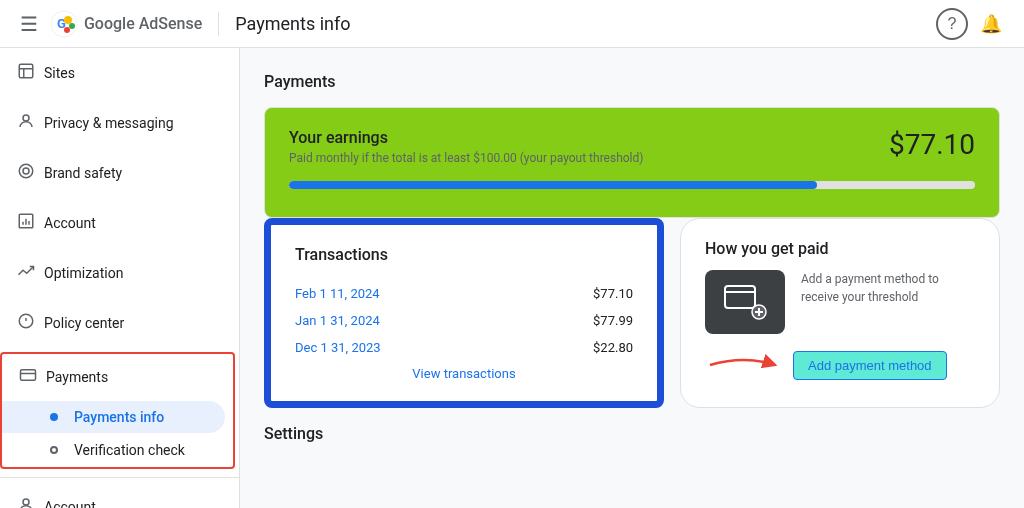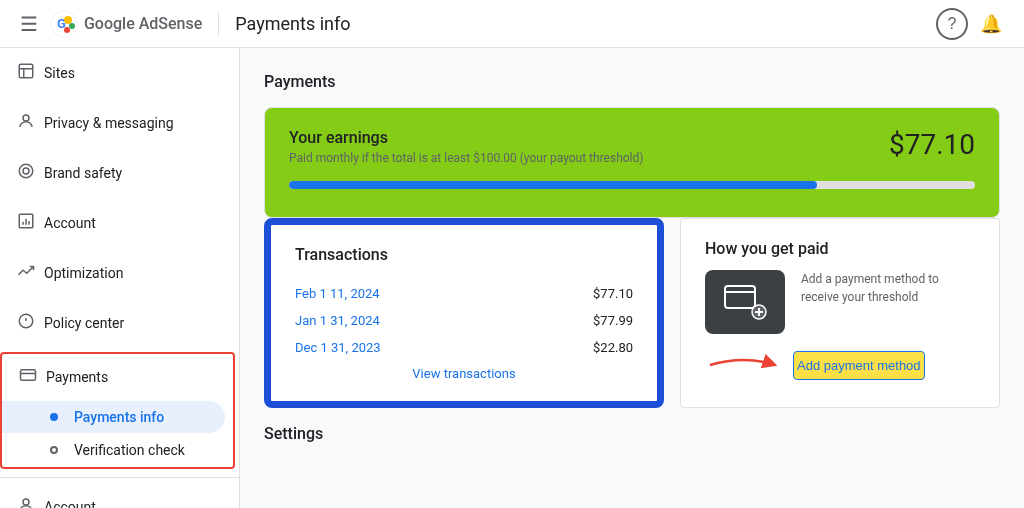--- a/index.html
+++ b/index.html
@@ -34,34 +34,34 @@
     .earnings-subtitle { font-size: 12px; color: #5f6368; text-align: right; }
     .earnings-amount { font-size: 28px; font-weight: 400; color: #202124; }
     .progress-bar-container { margin-top: 16px; margin-bottom: 8px; }
     .progress-bar-bg { height: 8px; background: #e0e0e0; border-radius: 4px; overflow: hidden; }
     .progress-bar-fill { height: 100%; background: #1a73e8; border-radius: 4px; }
     .progress-labels { display: flex; justify-content: space-between; margin-top: 4px; font-size: 11px; color: #5f6368; }
 
     
     .bottom-row { display: flex; gap: 16px; }
     .transactions-card { flex: 1; background: #fff; border-radius: 8px; border: 7px solid #1d4ed8; padding: 20px 24px; }
-    .how-paid-card { width: 320px; background: #fff; border-radius: 4px; border: 1px solid #e0e0e0; padding: 20px 24px; }
+    .how-paid-card { width: 320px; background: #fff; border-radius: 20px; border: 1px solid #e0e0e0; padding: 20px 24px; }
 
     .transaction-row { display: flex; justify-content: space-between; align-items: center; padding: 6px 0; gap: 43px; }
     .transaction-date { color: #1a73e8; font-size: 13px; cursor: pointer; }
     .transaction-amount { font-size: 13px; color: #202124; }
     .view-transactions { text-align: center; margin-top: 4px; }
     .view-transactions a { color: #1a73e8; font-size: 13px; text-decoration: none; cursor: pointer; }
 
     .how-paid-title { font-size: 16px; font-weight: 500; color: #202124; margin-bottom: 12px; }
     .how-paid-body { display: flex; gap: 16px; align-items: flex-start; margin-bottom: 16px; }
     .payment-icon-box { width: 80px; height: 64px; background: #3c4043; border-radius: 8px; display: flex; align-items: center; justify-content: center; flex-shrink: 0; }
     .payment-icon-box svg { color: #fff; }
     .how-paid-text { font-size: 12px; color: #5f6368; line-height: 1.5; }
-    .add-payment-btn { color: #1a73e8; font-size: 13px; font-weight: 500; border: 1px solid #1a73e8; background: #fde047; border-radius: 4px; padding: 6px 3px; cursor: pointer; display: inline-block; }
+    .add-payment-btn { color: #1a73e8; font-size: 13px; font-weight: 500; border: 1px solid #1a73e8; background: #5eead4; border-radius: 4px; padding: 6px 14px; cursor: pointer; display: inline-block; }
 
     
     .settings-title { font-size: 16px; font-weight: 500; color: #202124; margin-top: 8px; }
   </style>
 </head>
 <body>
 
 <div style="display:flex;align-items:center;height:48px;background:#fff;border-bottom:1px solid #e0e0e0;padding:0 16px;gap:8px;flex-shrink:0;">
   <button style="background:none;border:none;cursor:pointer;font-size:20px;color:#5f6368;padding:4px;">☰</button>
 

